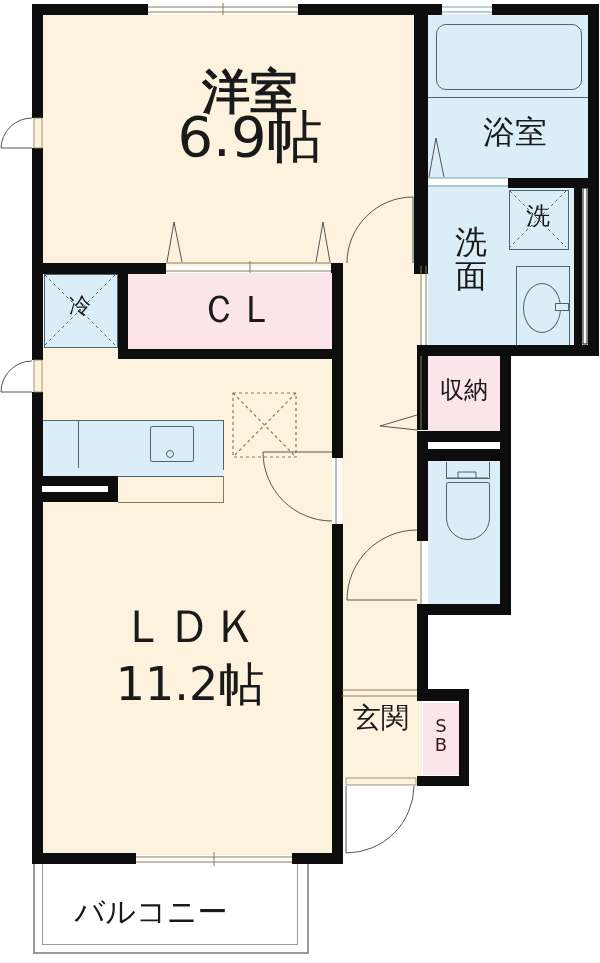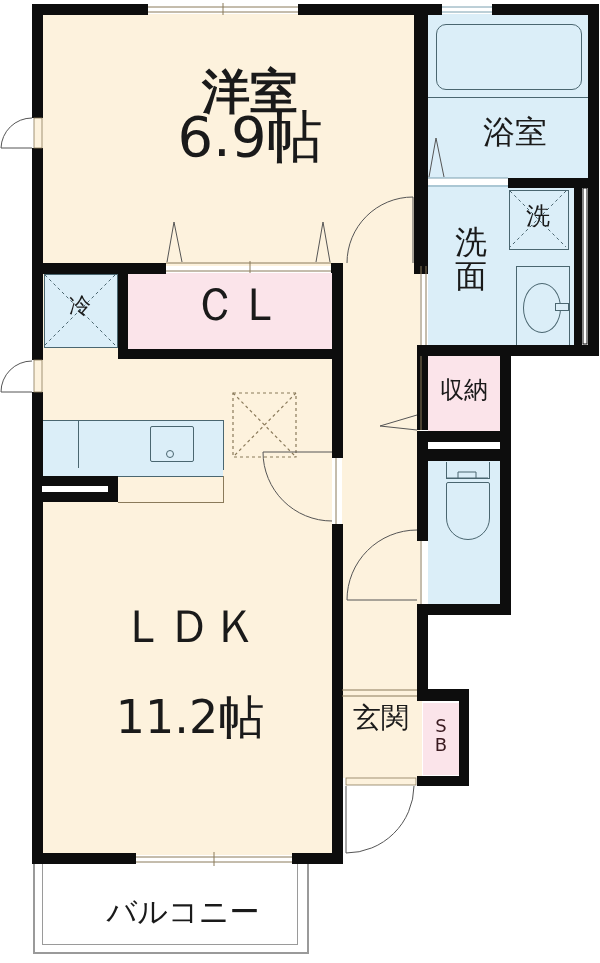--- a/index.html
+++ b/index.html
@@ -178,34 +178,34 @@
   <g stroke="#8a7a5a" stroke-width="1">
     <line x1="136" y1="857" x2="292" y2="857"></line>
     <line x1="136" y1="862" x2="292" y2="862"></line>
     <line x1="214" y1="852" x2="214" y2="866"></line>
   </g>
 </svg>
 
 <div class="label" style="left:140px;top:66px;width:220px;font-size:48px;font-weight:bold;">洋室</div>
 <div class="label" style="left:140px;top:108px;width:220px;font-size:56px;">6.9帖</div>
 
-<div class="label" style="left:128px;top:280px;width:220px;font-size:46px;">ＣＬ</div>
+<div class="label" style="left:128px;top:290px;width:220px;font-size:38px;">ＣＬ</div>
 
 <div class="label" style="left:44px;top:294px;width:72px;font-size:22px;">冷</div>
 
 <div class="label" style="left:440px;top:116px;width:150px;font-size:32px;">浴室</div>
 
 <div class="label" style="left:436px;top:226px;width:70px;font-size:32px;">洗
 面</div>
 
 <div class="label" style="left:510px;top:204px;width:56px;font-size:24px;">洗</div>
 
 <div class="label" style="left:428px;top:378px;width:72px;font-size:24px;text-align:center;">収納</div>
 
 <div class="label" style="left:70px;top:602px;width:240px;font-size:46px;">ＬＤＫ</div>
-<div class="label" style="left:70px;top:660px;width:240px;font-size:46px;margin-top:33px;">11.2帖</div>
+<div class="label" style="left:70px;top:660px;width:240px;font-size:46px;">11.2帖</div>
 
 <div class="label" style="left:342px;top:703px;width:78px;font-size:28px;">玄関</div>
 
 <div class="label" style="left:423px;top:717px;width:36px;font-size:18px;color:#3a1a20;">S
 B</div>
 
-<div class="label" style="left:56px;top:896px;width:254px;font-size:30px;">バルコニー</div>
+<div class="label" style="left:24px;top:896px;width:254px;font-size:30px;">バルコニー</div>
 
 </body></html>

